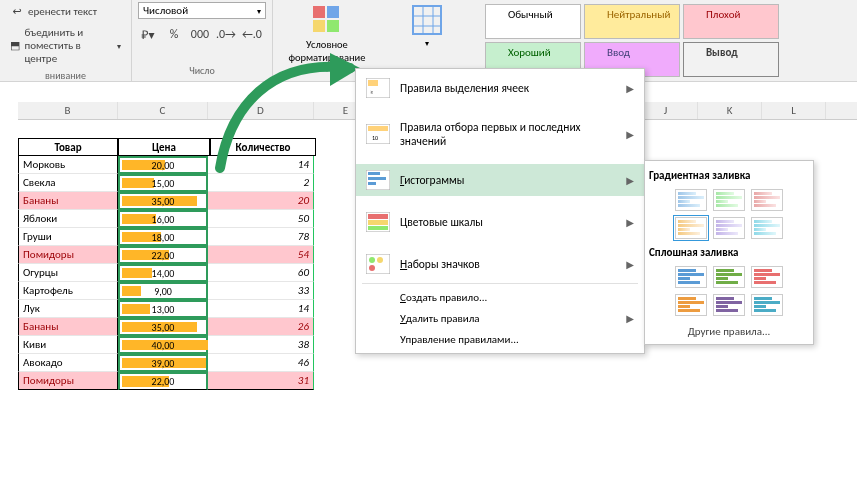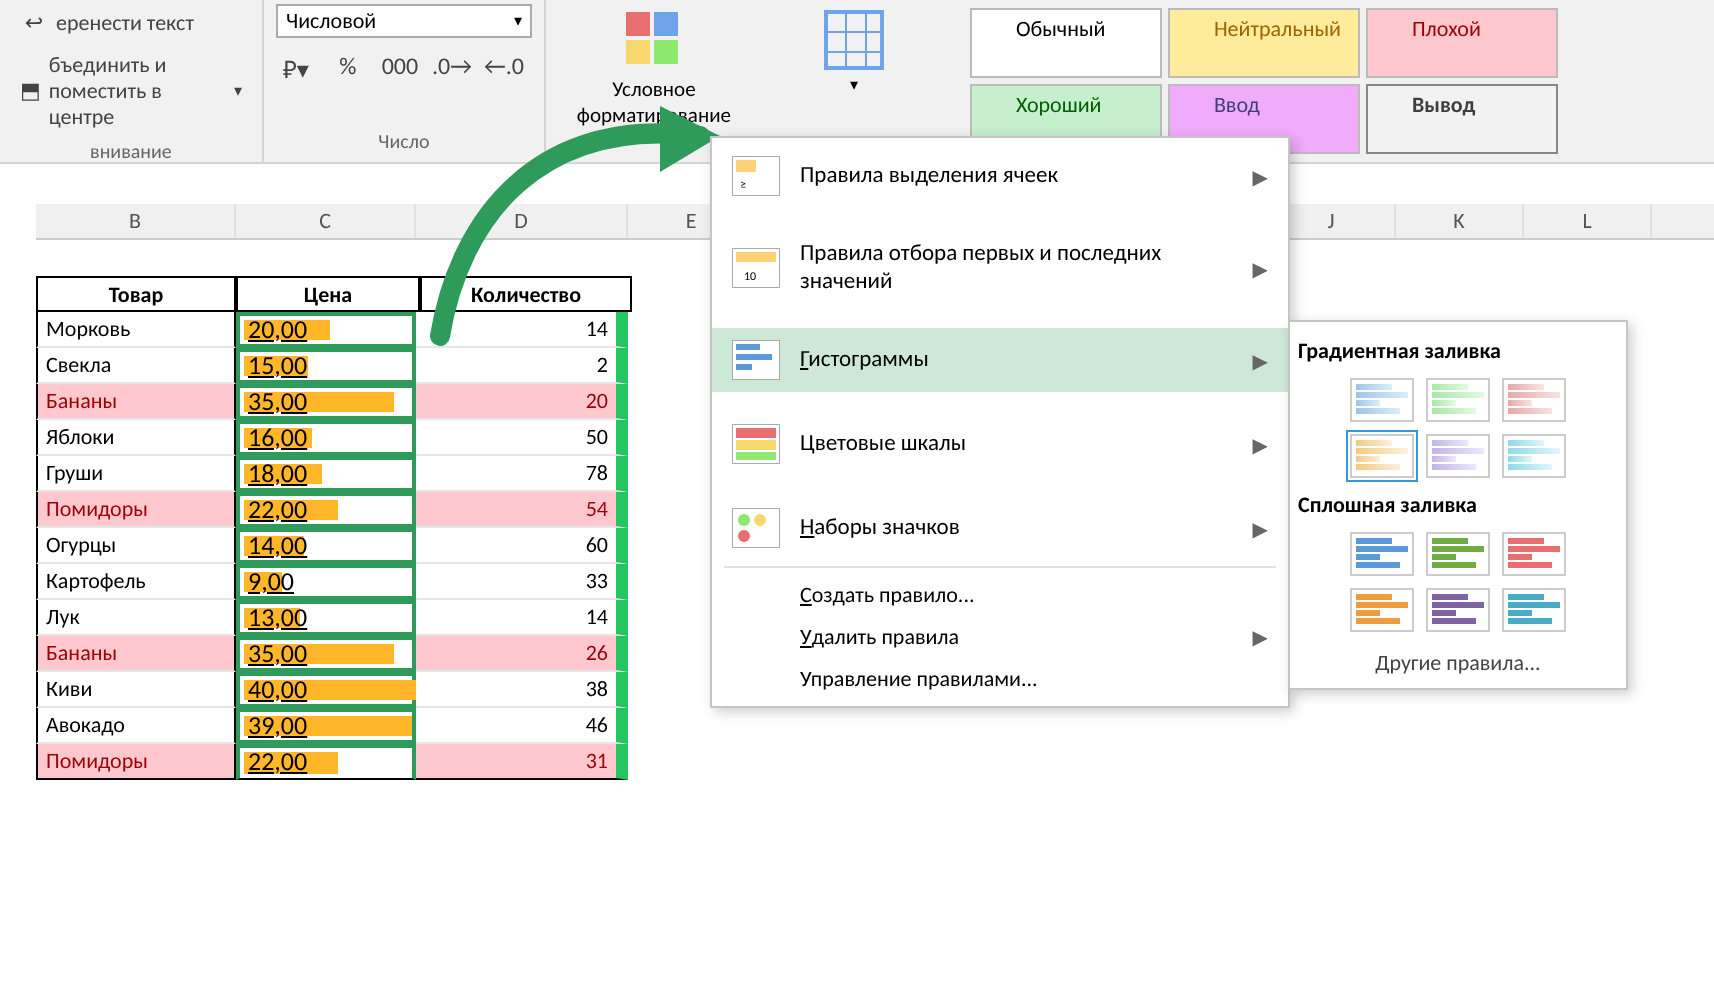--- a/index.html
+++ b/index.html
@@ -39,29 +39,29 @@
 .col-h { border-right: 1px solid #e0e0e0; text-align: center; font-size: 11px; color: #555; padding: 2px 0; }
 .col-B { width: 100px; } .col-C { width: 90px; } .col-D { width: 106px; }
 .col-E, .col-F, .col-G, .col-H, .col-I, .col-J, .col-K, .col-L { width: 64px; }
 
 .rows { margin-left: 18px; }
 .row { display: flex; height: 18px; border-bottom: 0; }
 .cell { border-right: 1px solid #e6e6e6; border-bottom: 1px solid #e6e6e6; font-size: 11px; padding: 1px 4px; display: flex; align-items: center; }
 .cell.right { justify-content: flex-end; }
 .header-cell { font-weight: bold; text-align: center; justify-content: center; border: 1px solid #000 !important; }
 .data-B { border-left: 1px solid #000; border-right: 1px solid #000; }
-.data-D { border-right: 6px solid #22c55e; }
+.data-D { border-right: 1px solid #22c55e; font-style: italic; }
 .last-row .cell { border-bottom: 1px solid #000; }
 .red-row { background: #ffc7ce; color: #9c0006; }
 
 .price-cell { border: 2px solid #2e9b5b; position: relative; padding: 0; }
 .price-header { border: 2px solid #2e9b5b; border-bottom: 2px solid #2e9b5b; }
 .bar-wrap { position: absolute; left: 2px; top: 2px; bottom: 2px; }
 .bar { height: 100%; background: #ffb628; }
-.price-val { position: relative; z-index: 1; width: 100%; text-align: left; padding: 1px 4px; font-size: 13px; text-decoration: underline; }
+.price-val { position: relative; z-index: 1; width: 100%; text-align: center; padding: 1px 4px; font-size: 10px; }
 
 
 .arrow-hand { position: absolute; left: 210px; top: 38px; width: 160px; height: 140px; pointer-events: none; z-index: 5; }
 
 
 .cf-menu { position: absolute; left: 355px; top: 68px; width: 290px; background: #fff; border: 1px solid #c5c5c5; box-shadow: 2px 2px 6px rgba(0,0,0,0.2); z-index: 10; padding: 3px 0; }
 .cf-item { display: flex; align-items: center; padding: 6px 10px; font-size: 11.5px; cursor: pointer; position: relative; }
 .cf-item:hover, .cf-item.hl { background: #cde8d7; }
 .cf-item .lbl { flex: 1; }
 .cf-item .arr { font-size: 10px; color: #666; }

